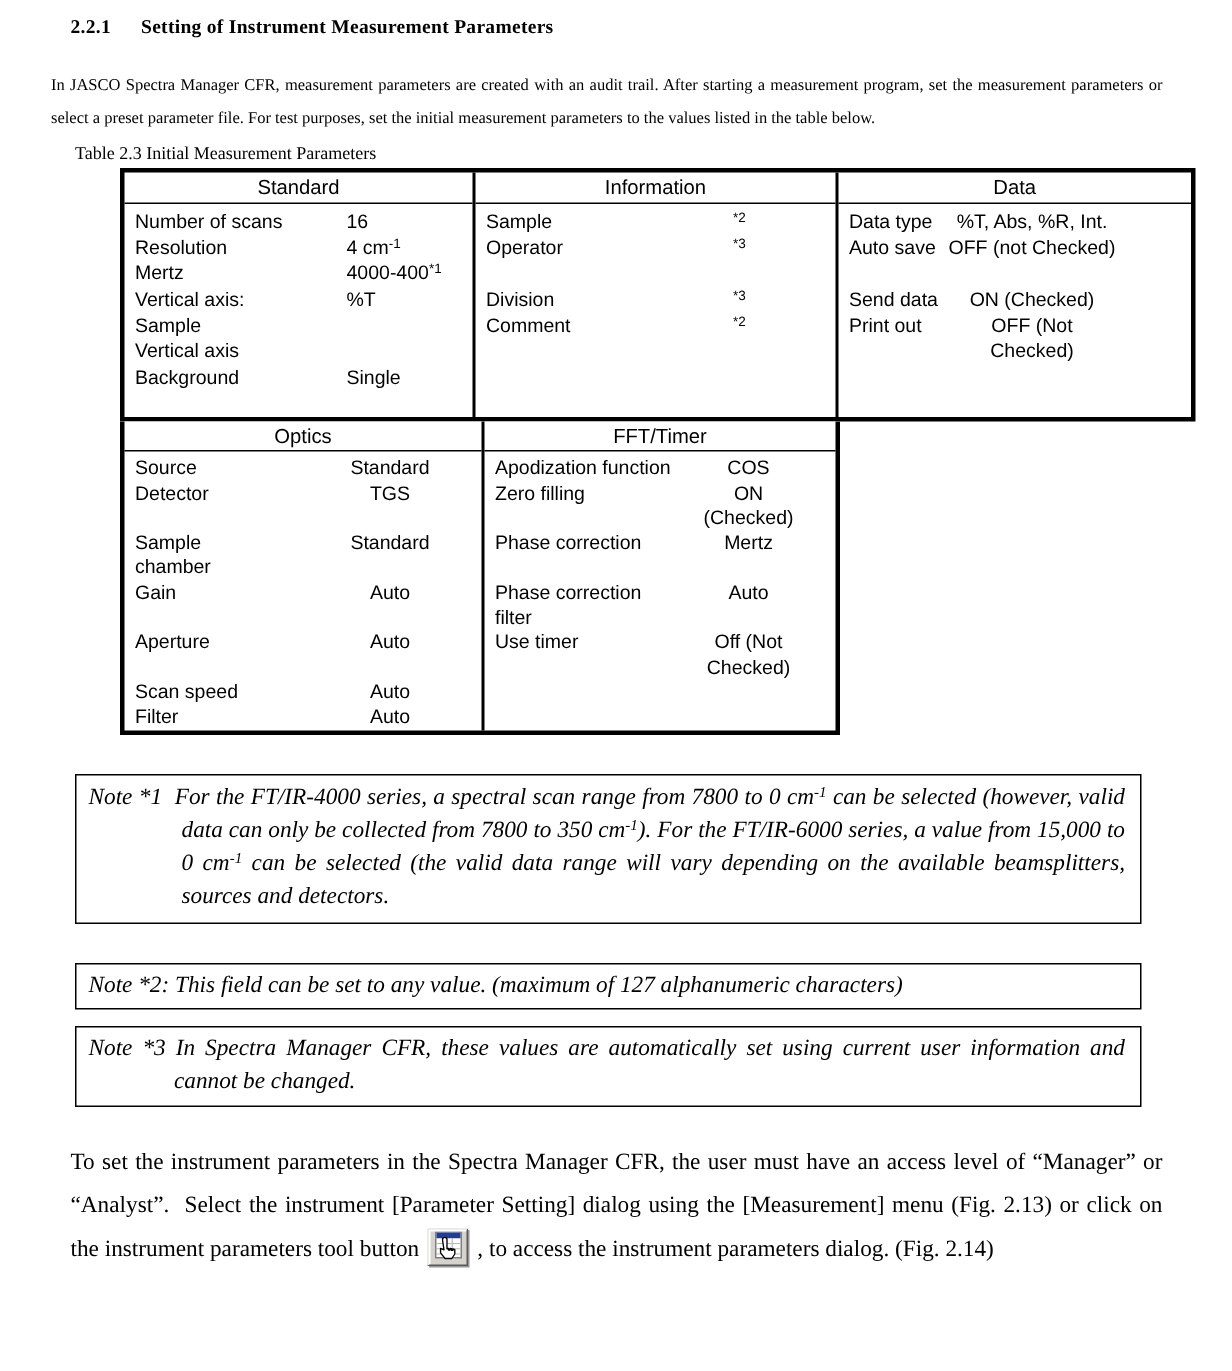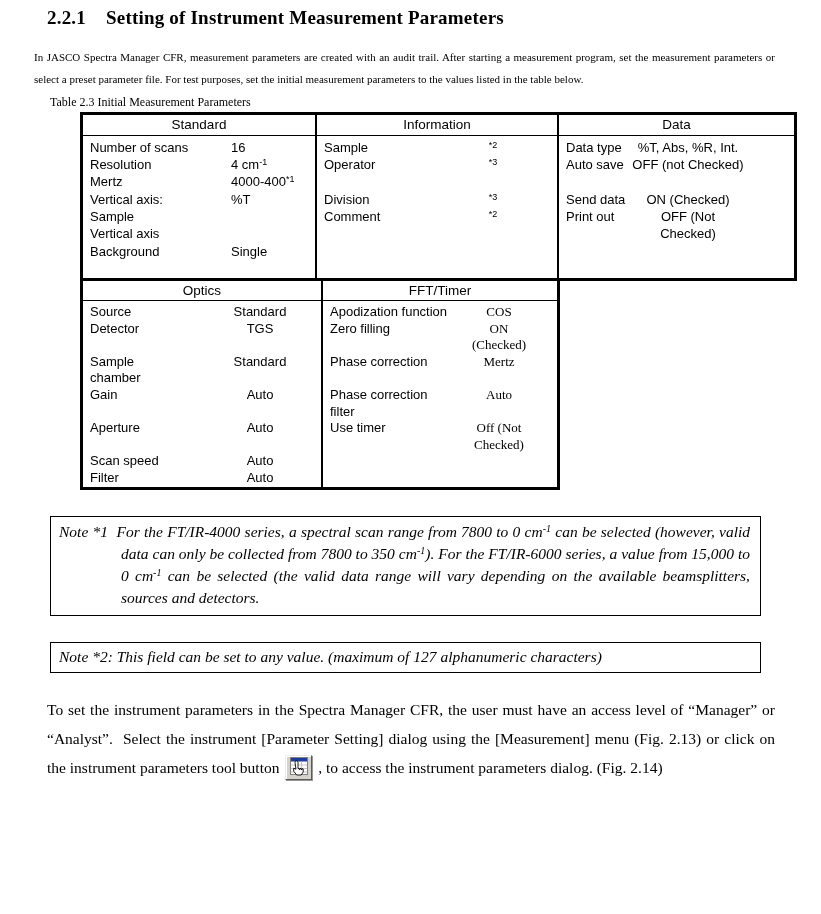--- a/index.html
+++ b/index.html
@@ -1,19 +1,19 @@
 <!DOCTYPE html>
 <html><head>
 <meta charset="utf-8">
 <style>
   html,body{margin:0;padding:0;background:#fff;}
   body{width:821px;height:914px;overflow:hidden;color:#000;}
   .page{position:relative;width:821px;height:914px;font-family:"Liberation Serif","DejaVu Serif",serif;}
 
-  .heading{margin:0;padding:6px 16px 0 47px;font-size:19px;font-weight:bold;line-height:24px;letter-spacing:0.2px;}
+  .heading{margin:0;padding:6px 16px 0 47px;font-size:13px;font-weight:bold;line-height:24px;letter-spacing:0.2px;}
   .heading .ht{margin-left:20px;}
 
   .intro{margin:16px 46px 0 34px;font-size:11px;line-height:22px;text-align:justify;}
 
   .caption{margin:3px 0 0 50px;width:710px;font-size:12px;line-height:19px;}
 
   
   .ptable{display:inline-flex;vertical-align:top;margin-left:80px;border:3px solid #000;background:#fff;
           font-family:"Liberation Sans","DejaVu Sans",sans-serif;font-size:13px;}
   .ttop{margin-top:0;}
@@ -30,21 +30,21 @@
   .ttop .tbody{height:139px;}
   .tbot .tbody{height:183px;}
   .ttop .trow{position:relative;height:17.4px;line-height:17.4px;}
   .tbot .trow{position:relative;height:16.6px;line-height:16.6px;}
   .tl{position:absolute;left:7px;white-space:nowrap;}
   .tv{position:absolute;white-space:nowrap;}
   .col-standard .tv{left:148px;}
   .col-information .tv{left:158px;width:36px;text-align:center;}
   .col-data .tv{left:53px;width:152px;text-align:center;}
   .col-optics .tv{left:116px;width:122px;text-align:center;}
-  .col-fft .tv{left:120px;width:112px;text-align:center;font-family:Liberation Serif, serif;}
+  .col-fft .tv{left:120px;width:112px;text-align:center;}
   .tbody sup{font-size:9px;line-height:0;vertical-align:4px;}
 
   
   .note{margin-left:50px;width:711px;box-sizing:border-box;border:1.5px solid #000;
         font-size:15.5px;font-style:italic;line-height:22px;background:#fff;}
   .note1{margin-top:26px;padding:4px 10px 6px 8px;}
   .note2{margin-top:26px;padding:3px 10px 4px 8px;}
   .note3{margin-top:11px;padding:3px 10px 5px 8px;}
   .hang62{padding-left:62px;text-indent:-62px;}
   .hang57{padding-left:57px;text-indent:-57px;}
@@ -264,20 +264,23 @@
   </div>
 
   <div class="note note1">
     <div class="ntext hang62 just">Note *1&nbsp; For the FT/IR-4000 series, a spectral scan range from 7800 to 0 cm<sup>-1</sup> can be selected (however, valid data can only be collected from 7800 to 350 cm<sup>-1</sup>). For the FT/IR-6000 series, a value from 15,000 to 0 cm<sup>-1</sup> can be selected (the valid data range will vary depending on the available beamsplitters, sources and detectors.</div>
   </div>
 
   <div class="note note2">
     <div class="ntext">Note *2: This field can be set to any value. (maximum of 127 alphanumeric characters)</div>
   </div>
 
+  <div class="note note3">
+    <div class="ntext hang57 just">Note *3 In Spectra Manager CFR, these values are automatically set using current user information and cannot be changed.</div>
+  </div>
 
   <p class="closing"><span>To set the instrument parameters in the Spectra Manager CFR, the user must have an access level of “Manager” or “Analyst”.&nbsp; Select the instrument [Parameter Setting] dialog using the [Measurement] menu (Fig. 2.13) or click on the instrument parameters tool button </span><span class="toolbtn"><svg width="23" height="21" viewBox="0 0 23 21">
       <rect x="3.5" y="0.5" width="17" height="17" fill="#ffffff" stroke="#808080"></rect>
       <rect x="4" y="1" width="16" height="3.5" fill="#1e3c9c"></rect>
       <line x1="4" y1="8" x2="20" y2="8" stroke="#b8b8b8" stroke-width="0.8"></line>
       <line x1="4" y1="11.5" x2="20" y2="11.5" stroke="#b8b8b8" stroke-width="0.8"></line>
       <line x1="4" y1="15" x2="20" y2="15" stroke="#b8b8b8" stroke-width="0.8"></line>
       <line x1="9" y1="4.5" x2="9" y2="18" stroke="#b8b8b8" stroke-width="0.8"></line>
       <line x1="14.5" y1="4.5" x2="14.5" y2="18" stroke="#b8b8b8" stroke-width="0.8"></line>
       <path d="M8 5.5 q0 -1.6 1.5 -1.6 q1.5 0 1.5 1.6 l0 6 l1 -0.2 l0 1 l1 0 l0 -1 l1 0.2 l0 1 l1 0 l0 -1 l1.2 0.5 l0 3 l-2 3 l-4.5 0 l-3 -3.8 l0 -3 l2.3 1 z" fill="#ffffff" stroke="#000000" stroke-width="0.9" stroke-linejoin="round"></path>

